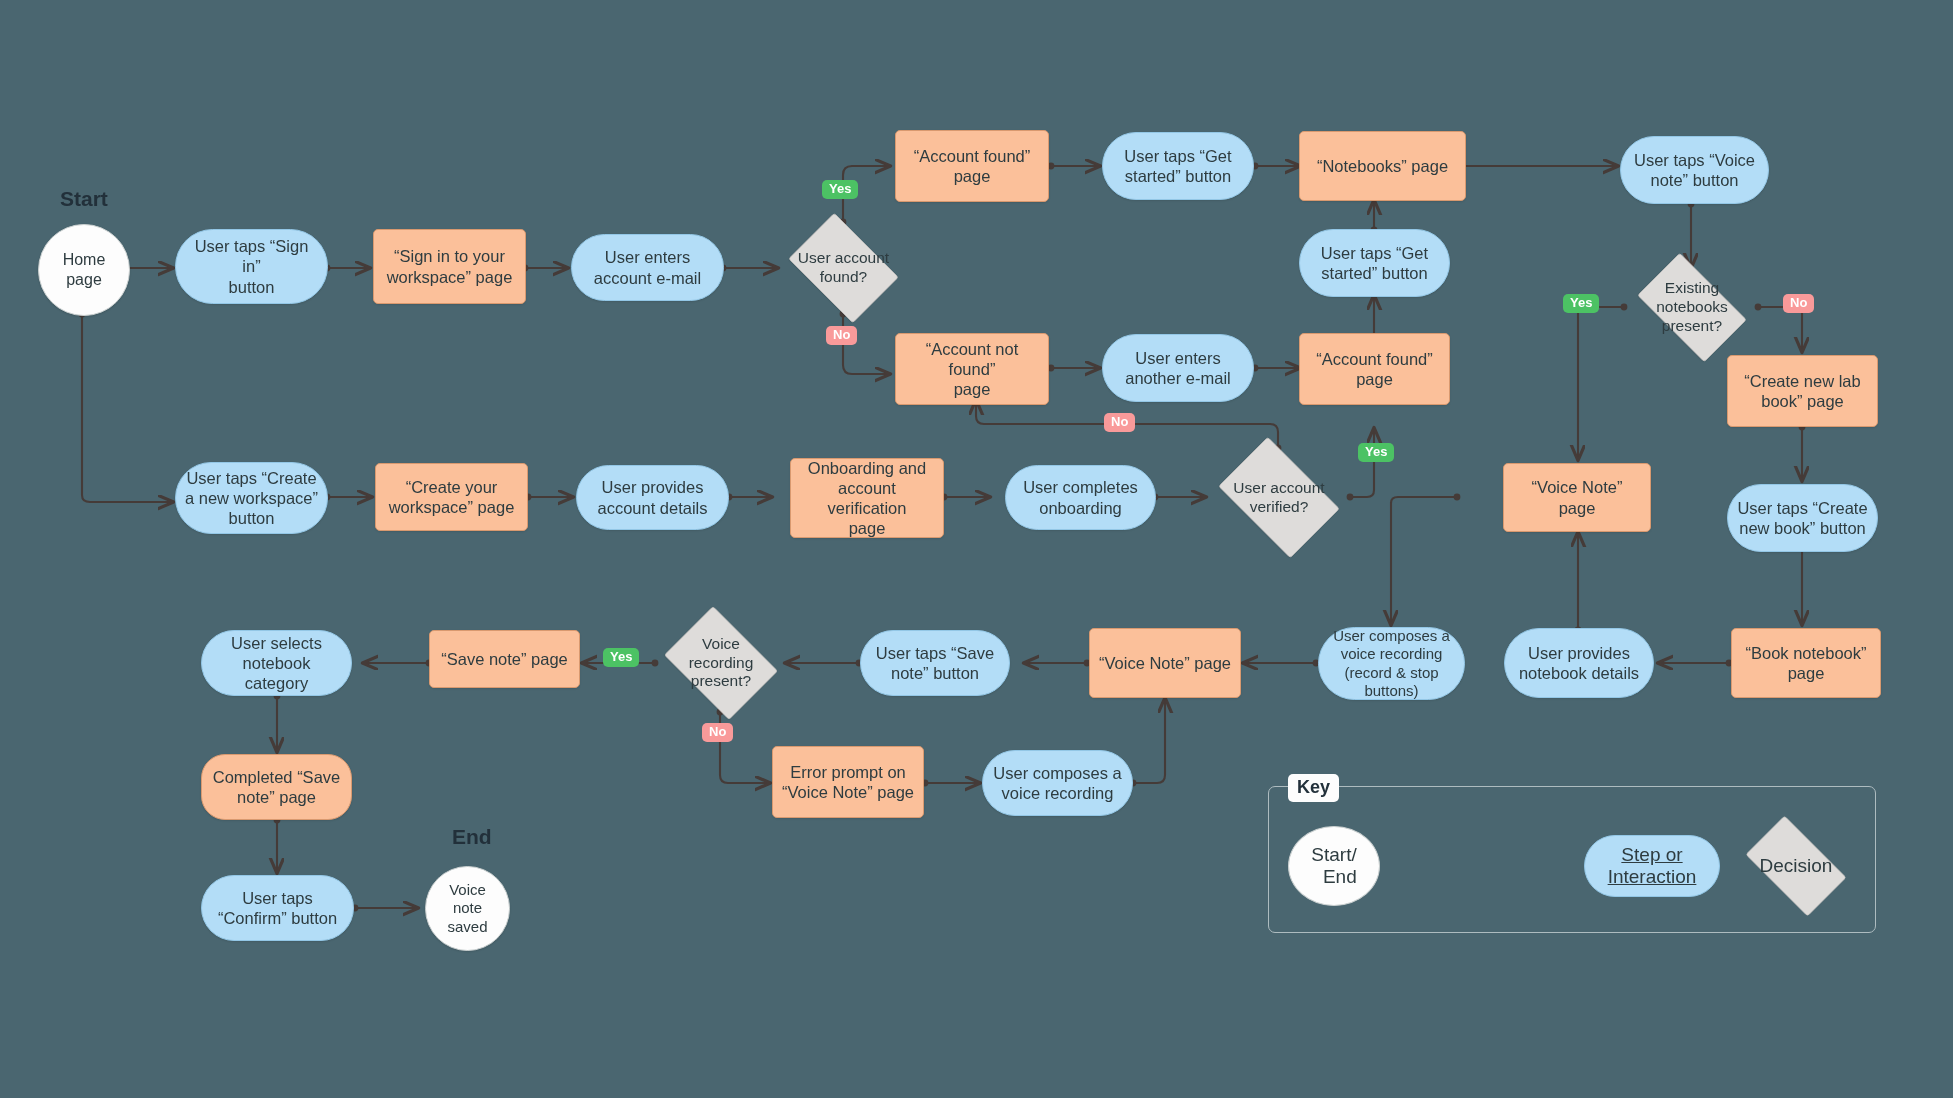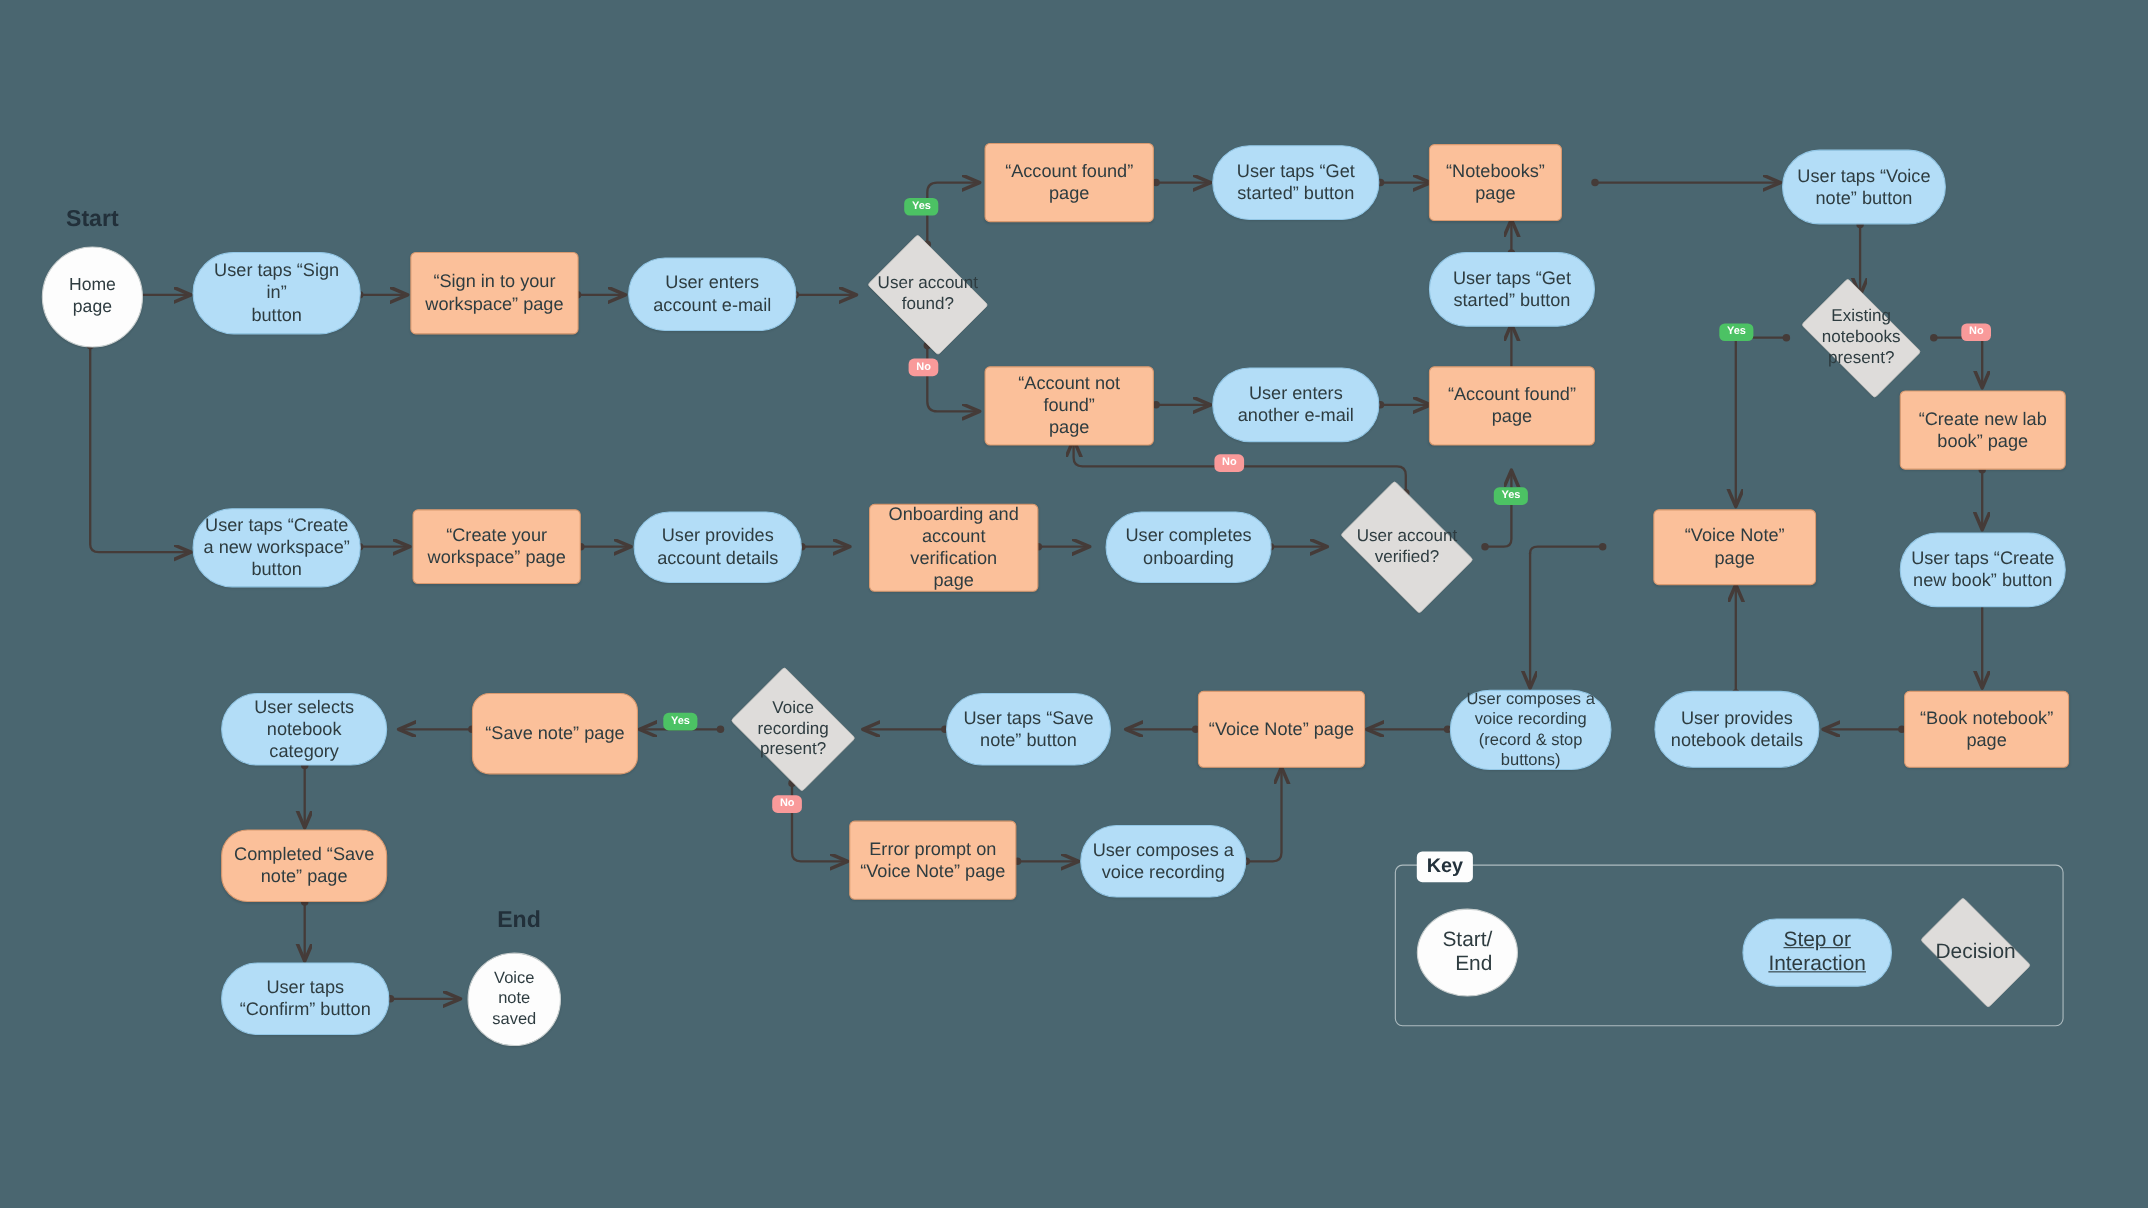--- a/index.html
+++ b/index.html
@@ -89,21 +89,21 @@
     font-weight: bold;
     color: #22303a;
     z-index: 4;
   }
 
   
   .edge-label {
     position: absolute;
     box-sizing: border-box;
     color: #ffffff;
-    font-size: 10px;
+    font-size: 13px;
     font-weight: bold;
     border-radius: 5px;
     padding: 2px 7px 3px 7px;
     line-height: 1.1;
     z-index: 6;
     text-align: center;
   }
   .lbl-yes { background: #4cc264; }
   .lbl-no  { background: #f99a9a; }
 
@@ -314,21 +314,21 @@
   <div class="node n-page" style="left:895px; top:130px; width:154px; height:72px;">
     <span class="lbl">“Account found”
 page</span>
   </div>
 
   <div class="node n-step" style="left:1102px; top:132px; width:152px; height:68px;">
     <span class="lbl">User taps “Get
 started” button</span>
   </div>
 
-  <div class="node n-page" style="left:1299px; top:131px; width:121px; height:70px;">
+  <div class="node n-page" style="left:1299px; top:131px; width:167px; height:70px;">
     <span class="lbl">“Notebooks” page</span>
   </div>
 
   <div class="node n-step" style="left:1620px; top:136px; width:149px; height:68px;">
     <span class="lbl">User taps “Voice
 note” button</span>
   </div>
 
   <div class="node n-page" style="left:895px; top:333px; width:154px; height:72px;">
     <span class="lbl">“Account not found”
@@ -429,21 +429,21 @@
 note” button</span>
   </div>
 
   <div class="node n-decision" style="left:656px; top:614px; width:130px; height:98px;">
     <span class="diamond-bg"></span>
     <span class="lbl">Voice
 recording
 present?</span>
   </div>
 
-  <div class="node n-page" style="left:429px; top:630px; width:151px; height:74px;border-radius:16px;">
+  <div class="node n-page" style="left:429px; top:630px; width:151px; height:58px;">
     <span class="lbl">“Save note” page</span>
   </div>
 
   <div class="node n-step" style="left:201px; top:630px; width:151px; height:66px;">
     <span class="lbl">User selects
 notebook category</span>
   </div>
 
   <div class="node n-page" style="left:201px; top:754px; width:151px; height:66px;border-radius:24px;">
     <span class="lbl">Completed “Save

